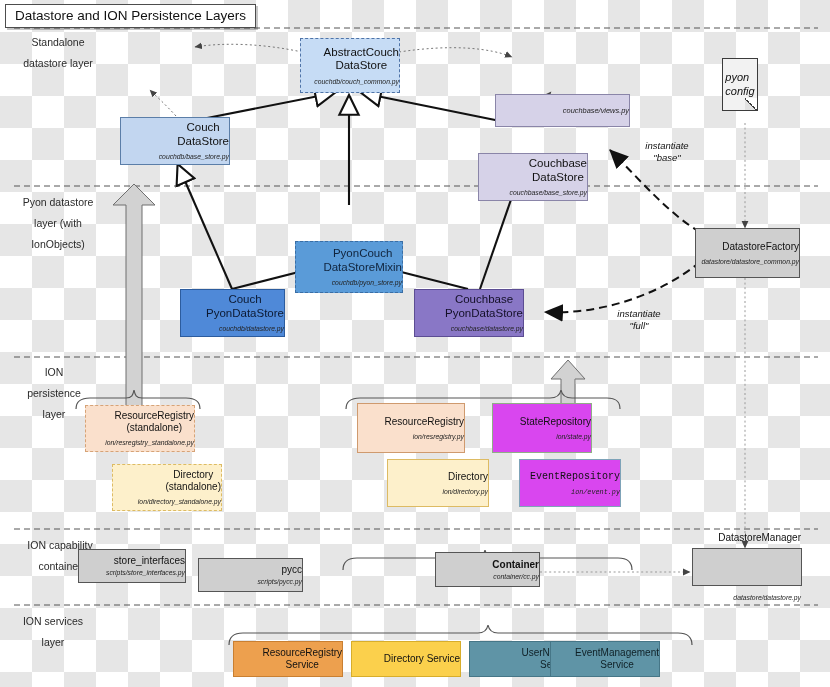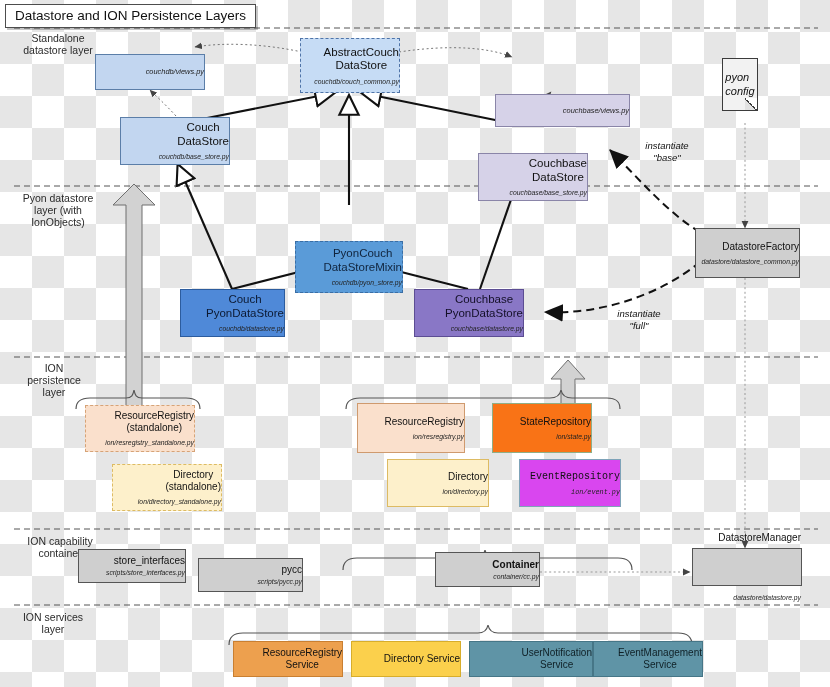--- a/index.html
+++ b/index.html
@@ -25,21 +25,21 @@
     background:#ffffff;
     border:1px solid #4d4d4d;
     box-shadow:2px 2px 0 rgba(0,0,0,.22);
     font-size:13.5px;color:#111;white-space:nowrap;
   }
 
   
   .layer-label{
     position:absolute;
     font-size:10.5px;color:#2b2b2b;
-    text-align:center;line-height:12px;
+    text-align:center;line-height:21px;
   }
 
   
   .node{
     position:absolute;
     box-sizing:border-box;
     display:flex;flex-direction:column;
     align-items:flex-end;justify-content:center;
     text-align:center;
     border:1px solid #555;
@@ -60,21 +60,21 @@
   .c-lightblue{background:#c2d6f0;border-color:#5b7ea8;}
   .c-lightblue-d{background:#c6dcf5;border-color:#4f74a8;}
   .c-blue{background:#4f89d8;border-color:#2c5c9e;color:#0c1a33;}
   .c-midblue{background:#5a9bd8;border-color:#3a6ea5;color:#10243d;}
   .c-lilac{background:#d6d2e8;border-color:#8a85a8;margin-top:36px;}
   .c-purple{background:#8977c6;border-color:#5c4d93;color:#141028;}
   .c-gray{background:#cfcfcf;border-color:#555;}
   .c-peach{background:#fae0cc;border-color:#d6a377;}
   .c-peach-d{background:#fae0cc;border-color:#cf9a6e;}
   .c-cream{background:#fdf0cb;border-color:#ddbb63;}
-  .c-green{background:#f97316;border-color:#8fae86;}
+  .c-green{background:#d946ef;border-color:#8fae86;}
   .c-steelblue{background:#d946ef;border-color:#7ea3b8;font-family:Liberation Mono, monospace;}
   .c-orange{background:#eda04e;border-color:#c97f31;}
   .c-yellow{background:#fbd04c;border-color:#d7ad2b;}
   .c-teal{background:#5f94a6;border-color:#467687;color:#0f2026;}
 
   
   .note{
     position:absolute;box-sizing:border-box;
     background:#f2f2f2;border:1px solid #3b3b3b;
     display:flex;flex-direction:column;align-items:center;justify-content:center;
@@ -168,23 +168,20 @@
   </svg>
 
   <div class="title-box">Datastore and ION Persistence Layers</div>
 
   <div class="layer-label" style="left:8px;top:32px;width:100px;">Standalone<br>datastore layer</div>
   <div class="layer-label" style="left:8px;top:192px;width:100px;">Pyon datastore<br>layer (with<br>IonObjects)</div>
   <div class="layer-label" style="left:14px;top:362px;width:80px;">ION<br>persistence<br>layer</div>
   <div class="layer-label" style="left:8px;top:535px;width:104px;">ION capability<br>container</div>
   <div class="layer-label" style="left:8px;top:611px;width:90px;">ION services<br>layer</div>
 
-  <div class="node c-lightblue noTitle" style="left:95px;top:54px;width:110px;height:36px;">
-    <div class="file">couchdb/views.py</div>
-  </div>
 
   <div class="node c-lightblue-d dashed" style="left:300px;top:38px;width:100px;height:55px;">
     <div class="ttl">AbstractCouch<br>DataStore</div>
     <div class="file">couchdb/couch_common.py</div>
   </div>
 
   <div class="node c-lilac noTitle" style="left:495px;top:58px;width:135px;height:33px;">
     <div class="file">couchbase/views.py</div>
   </div>
 
@@ -281,17 +278,17 @@
   </div>
 
   <div class="node c-yellow" style="left:351px;top:641px;width:110px;height:36px;">
     <div class="ttl sm">Directory Service</div>
   </div>
 
   <div class="node c-teal" style="left:469px;top:641px;width:124px;height:36px;">
     <div class="ttl sm">UserNotification<br>Service</div>
   </div>
 
-  <div class="node c-teal" style="left:593px;top:641px;width:110px;height:36px;">
+  <div class="node c-teal" style="left:550px;top:641px;width:110px;height:36px;">
     <div class="ttl sm">EventManagement<br>Service</div>
   </div>
 
 </div>
 
 </body></html>

